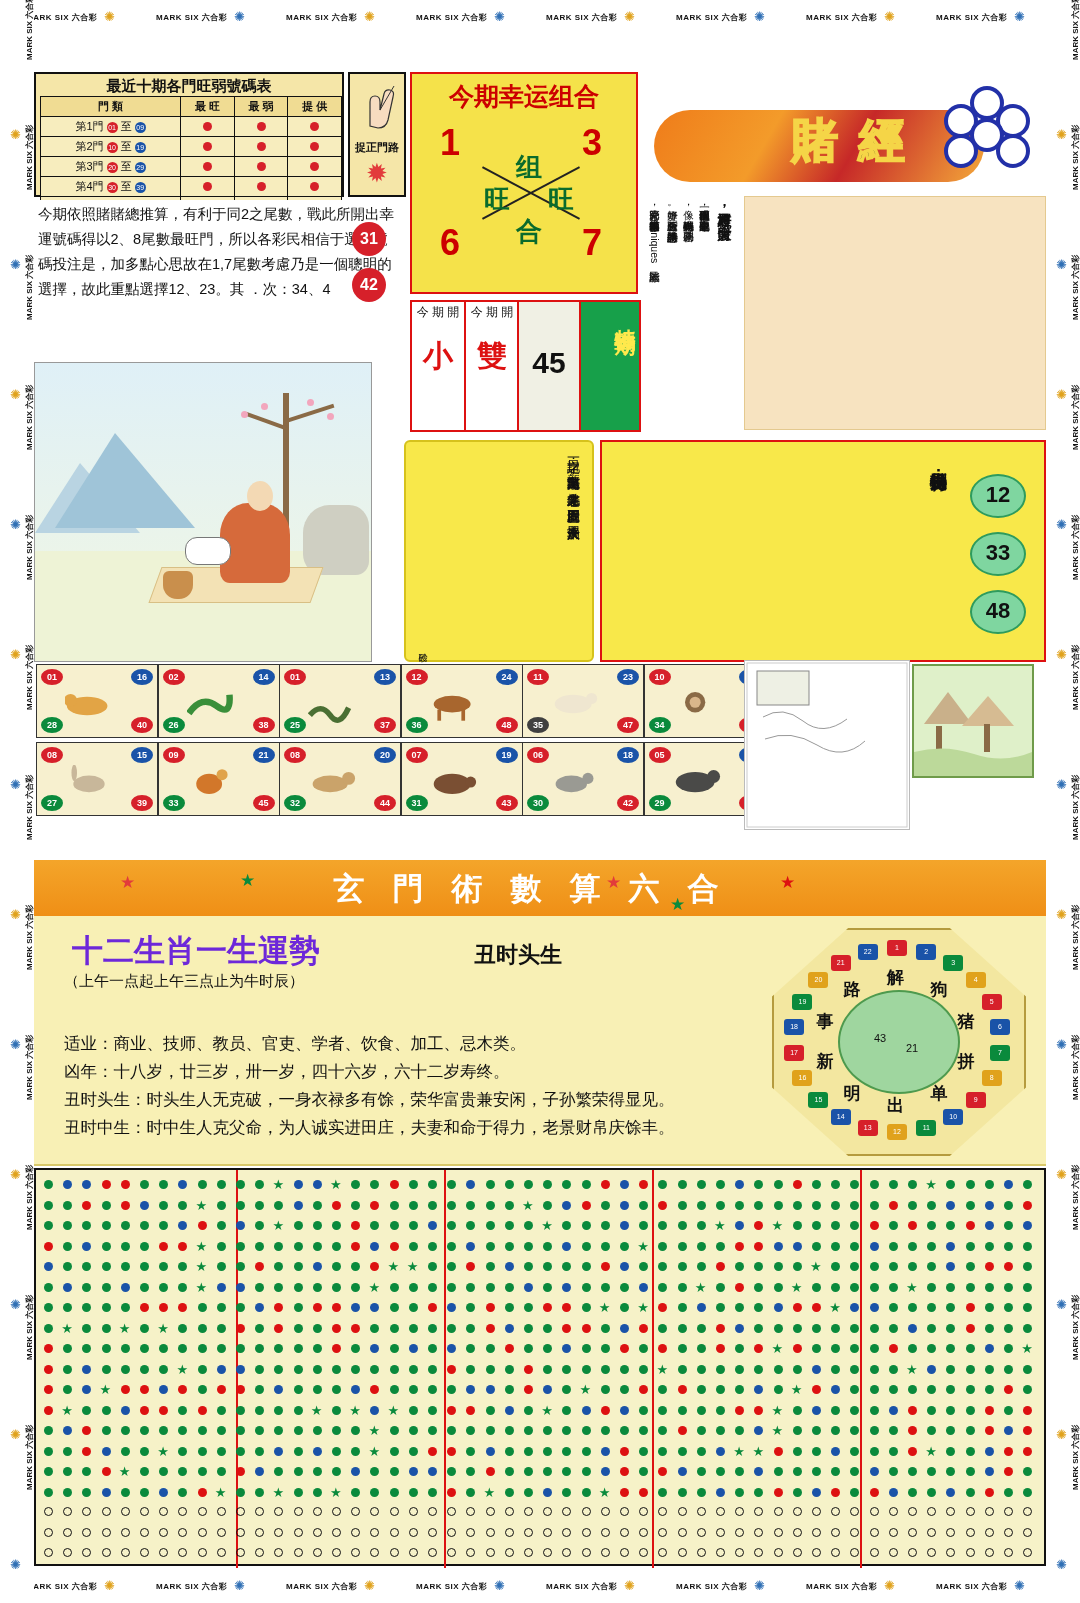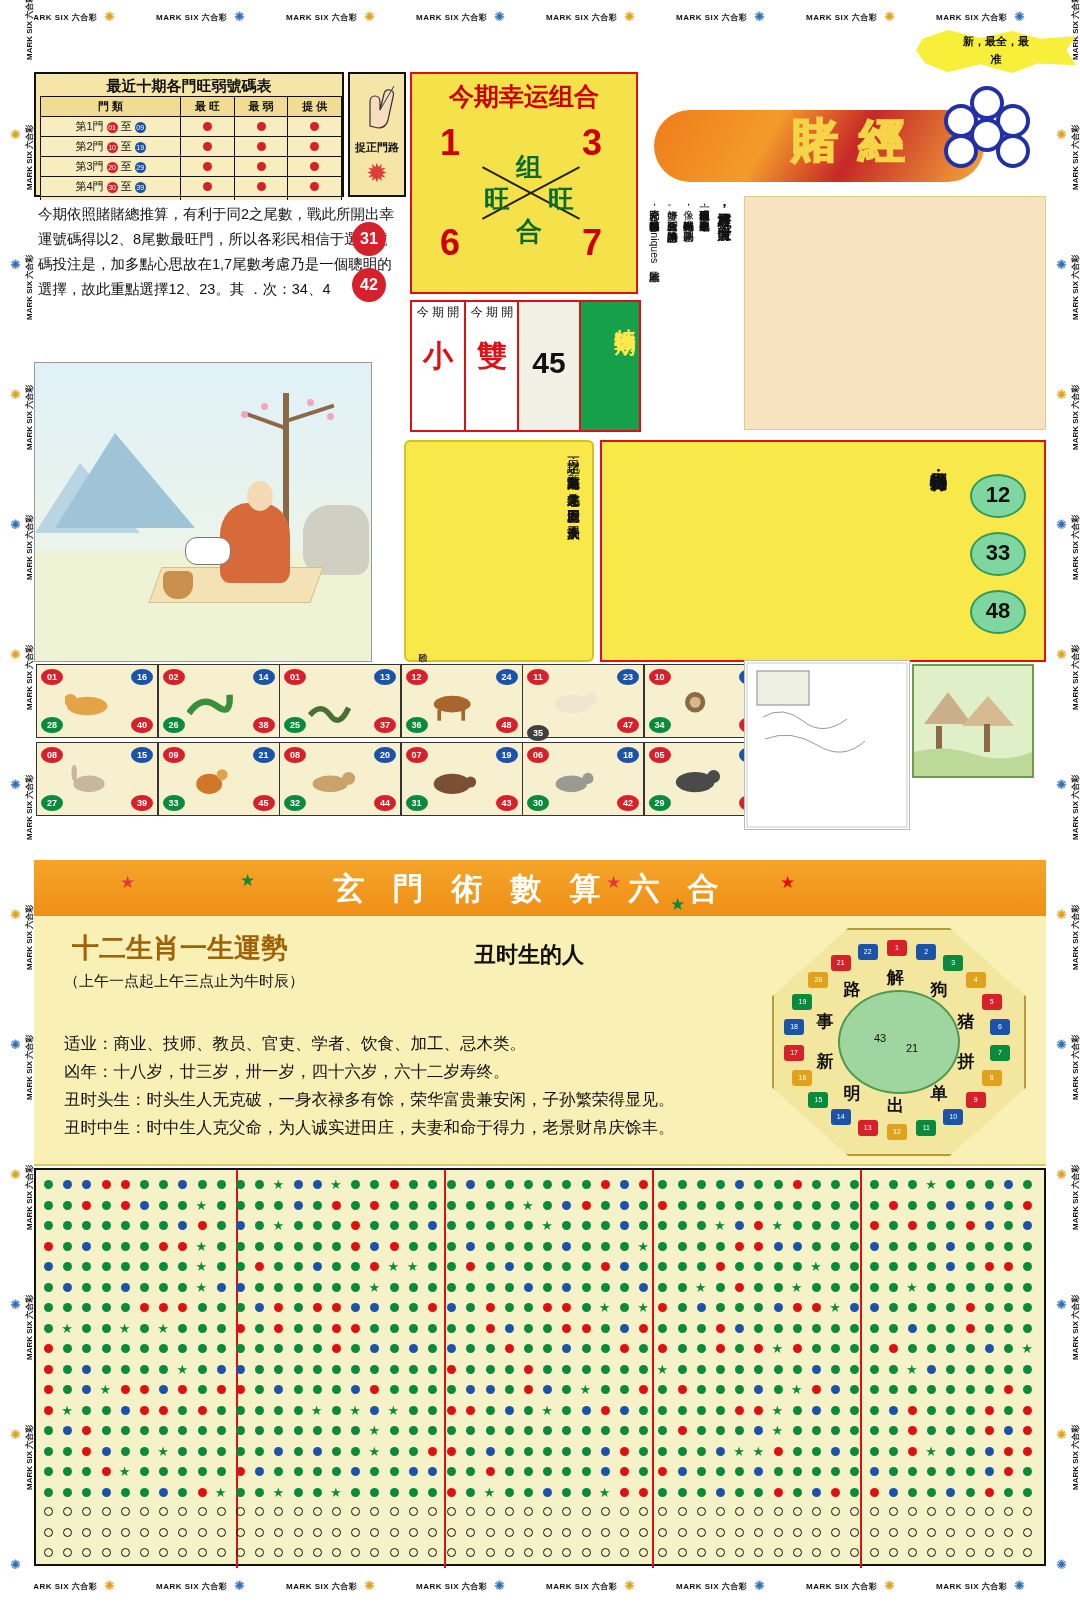--- a/index.html
+++ b/index.html
@@ -119,21 +119,21 @@
   #mapbox1{left:744px;top:660px;width:166px;height:170px;background:#fff;border:1px solid #bbb;}
   #mapbox2{left:912px;top:664px;width:122px;height:114px;background:#cfe3b8;border:2px solid #6f9b4a;}
 
   
   #strip{left:34px;top:860px;width:1012px;height:56px;background:linear-gradient(#f4a52a,#ef8f16);}
   #strip .t{position:absolute;top:8px;left:0;width:100%;text-align:center;font-size:31px;font-weight:bold;color:#fff;letter-spacing:28px;}
   #strip .star{position:absolute;font-size:17px;}
 
   
   #fortune{left:34px;top:916px;width:1012px;height:250px;background:#f8f0b5;border-bottom:2px solid #d9c96a;}
-  #fortune .ttl{position:absolute;left:38px;top:14px;font-size:27px;font-weight:bold;color:#a16207;}
+  #fortune .ttl{position:absolute;left:38px;top:14px;font-size:31px;font-weight:bold;color:#6d28d9;}
   #fortune .sub{position:absolute;left:440px;top:24px;font-size:22px;font-weight:bold;color:#111;}
   #fortune .note{position:absolute;left:30px;top:56px;font-size:15px;color:#111;}
   #fortune .ln{position:absolute;left:30px;font-size:16.5px;color:#111;line-height:26px;}
   
   #wheel{position:absolute;right:12px;top:4px;width:270px;height:240px;}
   #wheel .outer{position:absolute;left:8px;top:8px;width:250px;height:224px;background:#f3e7a0;border:2px solid #b59b3e;
     clip-path:polygon(30% 0,70% 0,100% 30%,100% 70%,70% 100%,30% 100%,0 70%,0 30%);}
   #wheel .inner{position:absolute;left:74px;top:70px;width:118px;height:100px;border-radius:50%;background:#9fd69f;border:2px solid #4e9a4e;}
   #wheel .seg{position:absolute;width:20px;height:16px;font-size:7px;text-align:center;line-height:16px;color:#fff;border-radius:3px;}
 
@@ -343,24 +343,20 @@
     <div class="gname">賭 經</div>
     <div id="logo">
         <div class="ring" style="left: 40px; top: 0px;"></div>
         <div class="ring" style="left: 14px; top: 18px;"></div>
         <div class="ring" style="left: 66px; top: 18px;"></div>
         <div class="ring" style="left: 14px; top: 48px;"></div>
         <div class="ring" style="left: 66px; top: 48px;"></div>
         <div class="ring" style="left: 40px; top: 32px;"></div>
       </div>
   </div>
-  <div id="banner">
-    <div class="t">新，最全，最</div>
-    <div class="t2">准</div>
-  </div>
   <div id="mast-bottom"></div>
 
   <div class="panel" id="illus">
     <div class="sky"></div>
     <div class="mtn2"></div>
       <div class="mtn"></div>
     <div class="ground"></div>
     <div class="tree"></div>
     <div class="branch" style="left:210px;top:56px;width:42px;transform:rotate(20deg);"></div>
     <div class="branch" style="left:252px;top:48px;width:48px;transform:rotate(-18deg);"></div>
@@ -424,21 +420,21 @@
         <span class="cell" style="left:94px;top:52px;background:#d6202a">48</span>
         <svg class="anim" viewBox="0 0 52 38">
           <ellipse cx="24" cy="18" rx="20" ry="9" fill="#a8662e"></ellipse>
           <rect x="8" y="24" width="4" height="12" fill="#a8662e"></rect>
           <rect x="34" y="24" width="4" height="12" fill="#a8662e"></rect>
         </svg>
       </div>
       <div class="zcard" style="left: 522px; top: 664px; width: 120px; height: 72px;">
         <span class="cell" style="left:4px;top:4px;background:#d6202a">11</span>
         <span class="cell" style="left:94px;top:4px;background:#1a53a8">23</span>
-        <span class="cell" style="left:4px;top:60px;background:#404040">35</span>
+        <span class="cell" style="left:4px;top:52px;background:#404040">35</span>
         <span class="cell" style="left:94px;top:52px;background:#d6202a">47</span>
         <svg class="anim" viewBox="0 0 52 38">
           <ellipse cx="24" cy="18" rx="20" ry="10" fill="#efe6d0"></ellipse>
           <circle cx="44" cy="12" r="6" fill="#efe6d0"></circle>
         </svg>
       </div>
       <div class="zcard" style="left: 643.5px; top: 664px; width: 120px; height: 72px;">
         <span class="cell" style="left:4px;top:4px;background:#d6202a">10</span>
         <span class="cell" style="left:94px;top:4px;background:#1a53a8">22</span>
         <span class="cell" style="left:4px;top:52px;background:#0a8a3c">34</span>
@@ -533,21 +529,21 @@
     <div class="t">玄門術數算六合</div>
     <div class="star" style="left:86px;top:12px;color:#e23b3b;">★</div>
     <div class="star" style="left:206px;top:10px;color:#0a8a3c;">★</div>
     <div class="star" style="left:572px;top:12px;color:#e23b3b;">★</div>
     <div class="star" style="left:636px;top:34px;color:#0a8a3c;">★</div>
     <div class="star" style="left:746px;top:12px;color:#d11;">★</div>
   </div>
 
   <div class="panel" id="fortune">
     <div class="ttl">十二生肖一生運勢</div>
-    <div class="sub">丑时生的人</div>
+    <div class="sub">丑时头生</div>
     <div class="note">（上午一点起上午三点止为牛时辰）</div>
     <div class="ln" style="top:114px;">适业：商业、技师、教员、官吏、学者、饮食、加工、忌木类。</div>
     <div class="ln" style="top:142px;">凶年：十八岁，廿三岁，卅一岁，四十六岁，六十二岁寿终。</div>
     <div class="ln" style="top:170px;">丑时头生：时头生人无克破，一身衣禄多有馀，荣华富贵兼安闲，子孙繁荣得显见。</div>
     <div class="ln" style="top:198px;">丑时中生：时中生人克父命，为人诚实进田庄，夫妻和命于得力，老景财帛庆馀丰。</div>
 
     <div id="wheel">
       <div class="outer"></div>
       <div class="inner"></div>
     <div class="seg" style="left: 123px; top: 20px; background: rgb(214, 32, 42);">1</div>

